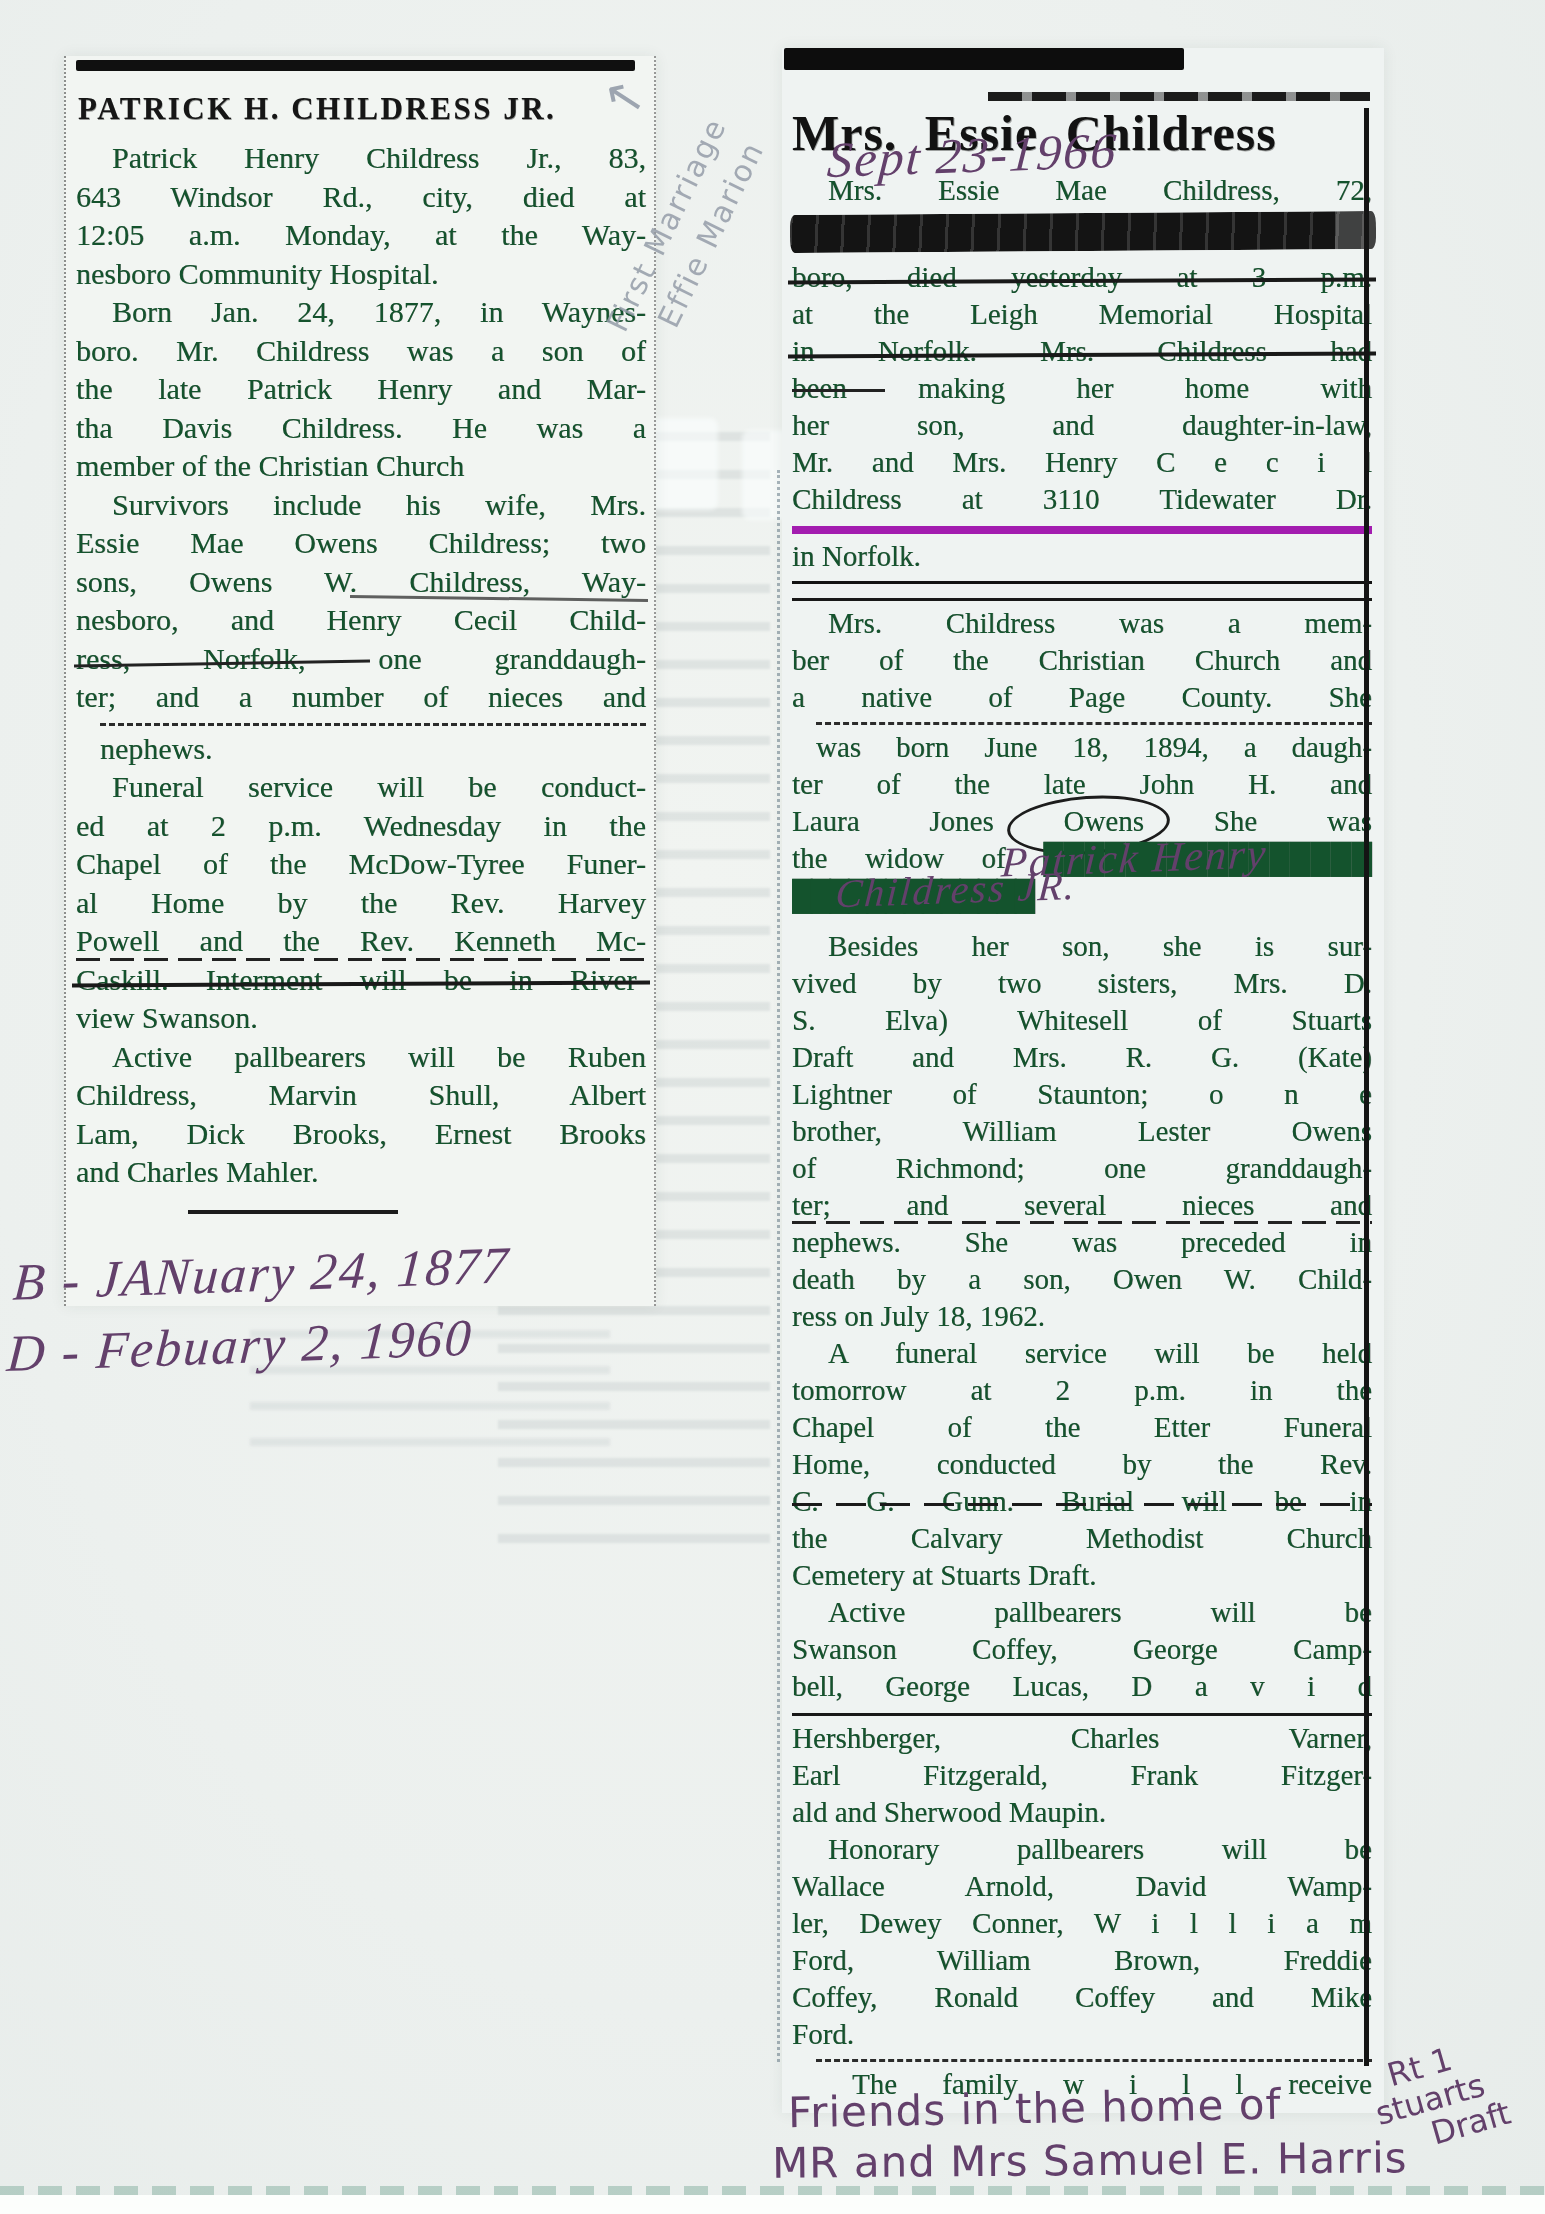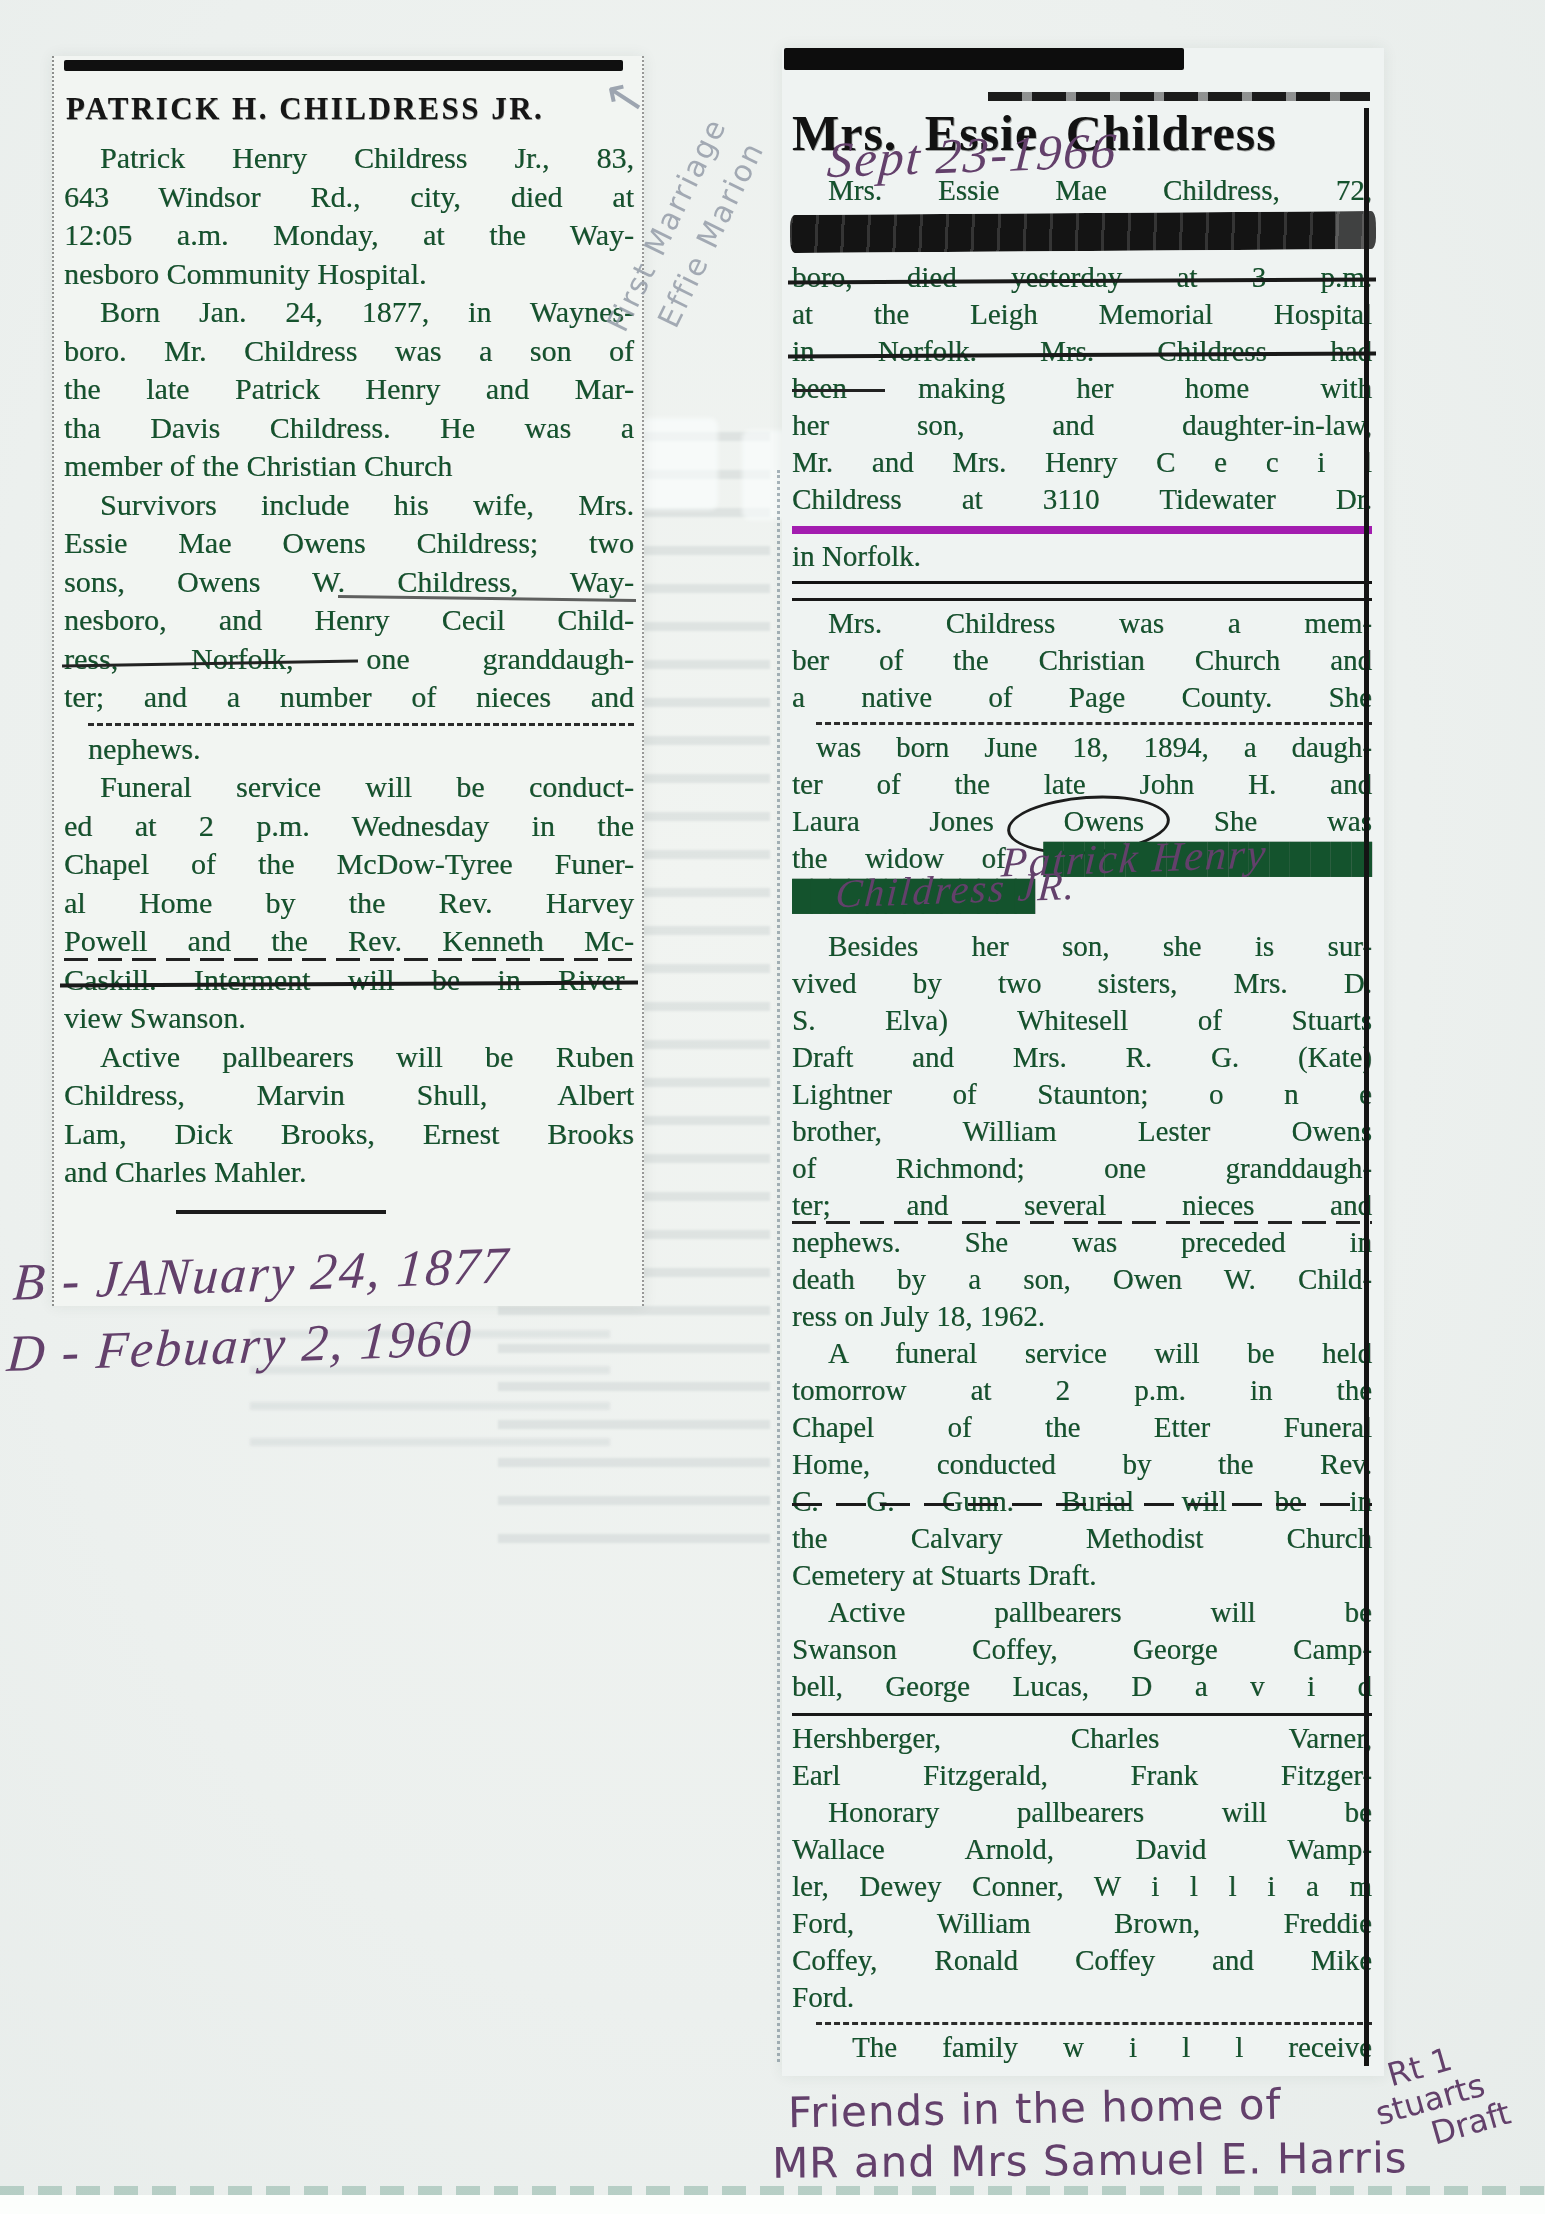--- a/index.html
+++ b/index.html
@@ -2,21 +2,21 @@
 <html><head>
 <meta charset="utf-8">
 <title>Obituary Clippings</title>
 <style>
   html,body{margin:0;padding:0;}
   .page{position:relative;width:1545px;height:2214px;overflow:hidden;
     background:radial-gradient(ellipse at 45% 40%, #f1f4f1 0%, #ecf0ee 60%, #e7ecea 100%);
     font-family:"Liberation Serif","DejaVu Serif",serif;}
   
   .clip{position:absolute;box-sizing:border-box;box-shadow:0 0 14px rgba(40,60,55,.08);}
-  .clip.left{left:52px;top:56px;width:592px;padding:0 8px 92px 10px;background:#f2f5f2;
+  .clip.left{left:64px;top:56px;width:592px;padding:0 8px 92px 10px;background:#f2f5f2;
     border-left:2px dotted rgba(60,60,60,.55);border-right:2px dotted rgba(60,60,60,.5);}
   .clip.right{left:782px;top:48px;width:602px;padding:0 12px 10px 10px;background:#eff3f2;}
   .topbar{height:11px;background:#101010;width:98%;margin:4px 0 20px 0;border-radius:2px;}
   .rtopbar1{position:absolute;left:2px;top:0;width:400px;height:22px;background:#0d0d0d;border-radius:2px;}
   .rtopbar2{position:absolute;left:206px;top:44px;width:382px;height:9px;
     background:repeating-linear-gradient(90deg,#1b1b1b 0 34px,rgba(27,27,27,.45) 34px 44px);}
   .head-l{margin:2px 0 12px 2px;font-size:31px;font-weight:700;letter-spacing:2.5px;color:#161616;
     text-shadow:.5px .5px 0 rgba(0,0,0,.4);}
   .head-r{margin:56px 0 10px 0;font-size:50px;font-weight:700;letter-spacing:1px;word-spacing:14px;
     color:#121212;text-shadow:.8px .8px 0 rgba(0,0,0,.35);}
@@ -170,20 +170,21 @@
         <div class="nl">Chapel of the Etter Funeral</div>
         <div class="nl">Home, conducted by the Rev.</div>
         <div class="nl strike-dash">C. G. Gunn. Burial will be in</div>
         <div class="nl">the Calvary Methodist Church</div>
         <div class="nl end">Cemetery at Stuarts Draft.</div>
         <div class="nl ind">Active pallbearers will be</div>
         <div class="nl">Swanson Coffey, George Camp-</div>
         <div class="nl">bell, George Lucas, D a v i d</div>
         <div class="nl rule-above">Hershberger, Charles Varner,</div>
         <div class="nl">Earl Fitzgerald, Frank Fitzger-</div>
+        <div class="nl end">ald and Sherwood Maupin.</div>
         <div class="nl ind">Honorary pallbearers will be</div>
         <div class="nl">Wallace Arnold, David Wamp-</div>
         <div class="nl">ler, Dewey Conner, W i l l i a m</div>
         <div class="nl">Ford, William Brown, Freddie</div>
         <div class="nl">Coffey, Ronald Coffey and Mike</div>
         <div class="nl end">Ford.</div>
         <div class="nl ind rule-above-dash">The family w i l l receive</div>
       </div>
   </section>
 

